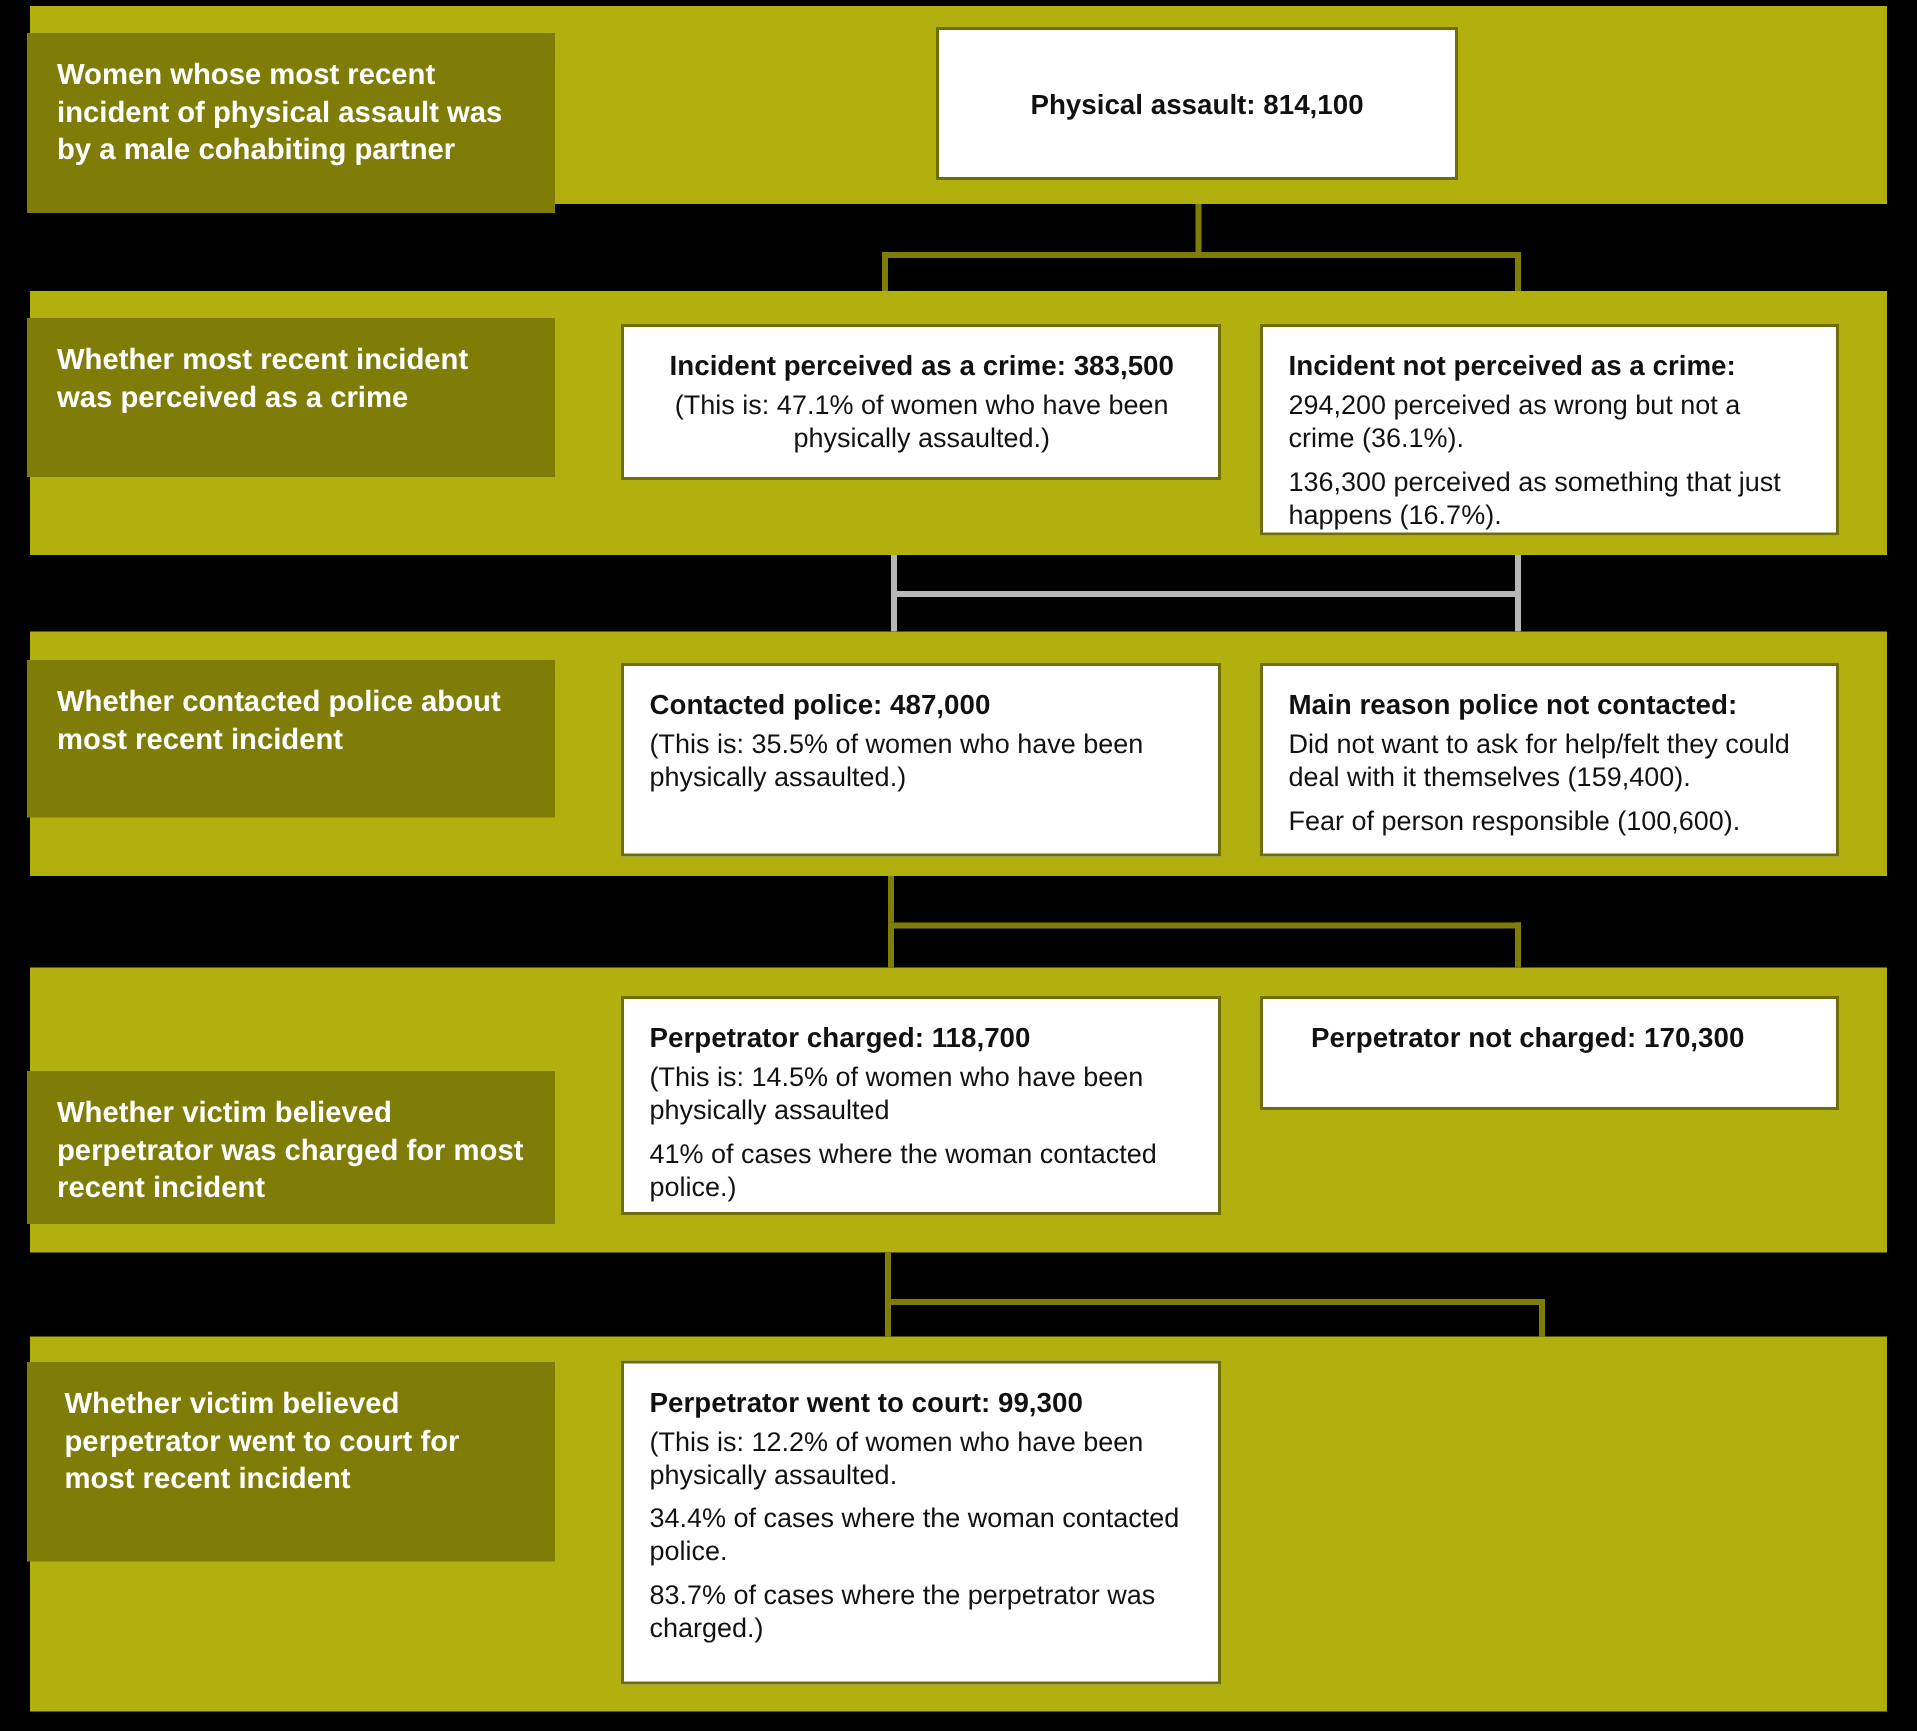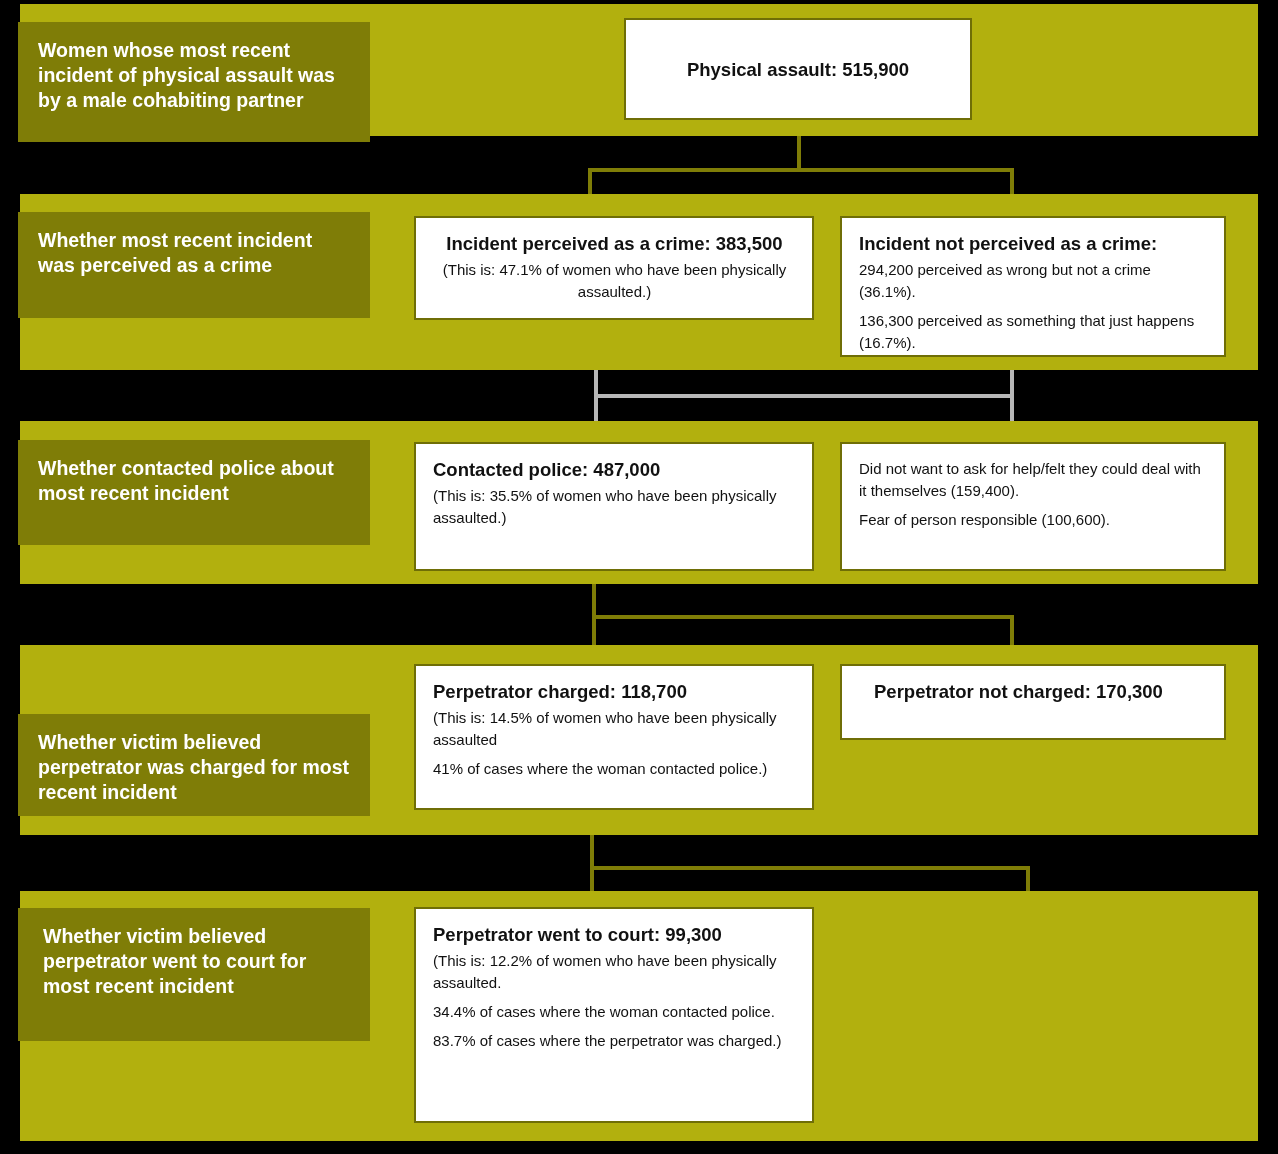--- a/index.html
+++ b/index.html
@@ -54,21 +54,21 @@
     padding: 14px 16px 12px 17px;
     color: #111111;
   }
   .card .title {
     font-weight: bold;
     font-size: 18.5px;
     line-height: 23px;
     margin: 0 0 4px 0;
   }
   .card .note {
-    font-size: 15px;
+    font-size: 18px;
     line-height: 22px;
     margin: 0 0 7px 0;
     font-weight: normal;
   }
   .card .note:last-child { margin-bottom: 0; }
   .card.centered {
     display: flex;
     align-items: center;
     justify-content: center;
     padding: 0;
@@ -114,21 +114,21 @@
 </head>
 <body>
 
 <div class="flow">
 
   <div class="band" id="band-1"></div>
 
   <div class="stage-label" id="label-1">Women whose most recent incident of physical assault was by a male cohabiting partner</div>
 
   <div class="card centered" id="card-top">
-    <p class="title">Physical assault: 515,900</p>
+    <p class="title">Physical assault: 814,100</p>
   </div>
 
   <div class="conn" style="left:797px; top:136px; width:4px; height:34px;"></div>
   <div class="conn" style="left:588px; top:168px; width:426px; height:4px;"></div>
   <div class="conn" style="left:588px; top:168px; width:4px; height:28px;"></div>
   <div class="conn" style="left:1010px; top:168px; width:4px; height:28px;"></div>
 
   <div class="band" id="band-2"></div>
 
   <div class="stage-label" id="label-2">Whether most recent incident was perceived as a crime</div>
@@ -152,20 +152,21 @@
   <div class="band" id="band-3"></div>
 
   <div class="stage-label" id="label-3">Whether contacted police about most recent incident</div>
 
   <div class="card" id="card-police-yes">
     <p class="title">Contacted police: 487,000</p>
     <p class="note">(This is: 35.5% of women who have been physically assaulted.)</p>
   </div>
 
   <div class="card" id="card-police-no">
+    <p class="title">Main reason police not contacted:</p>
     <p class="note">Did not want to ask for help/felt they could deal with it themselves (159,400).</p>
     <p class="note">Fear of person responsible (100,600).</p>
   </div>
 
   <div class="conn" style="left:592px; top:584px; width:4px; height:31px;"></div>
   <div class="conn" style="left:592px; top:615px; width:422px; height:4px;"></div>
   <div class="conn" style="left:592px; top:615px; width:4px; height:30px;"></div>
   <div class="conn" style="left:1010px; top:615px; width:4px; height:30px;"></div>
 
   <div class="band" id="band-4"></div>

